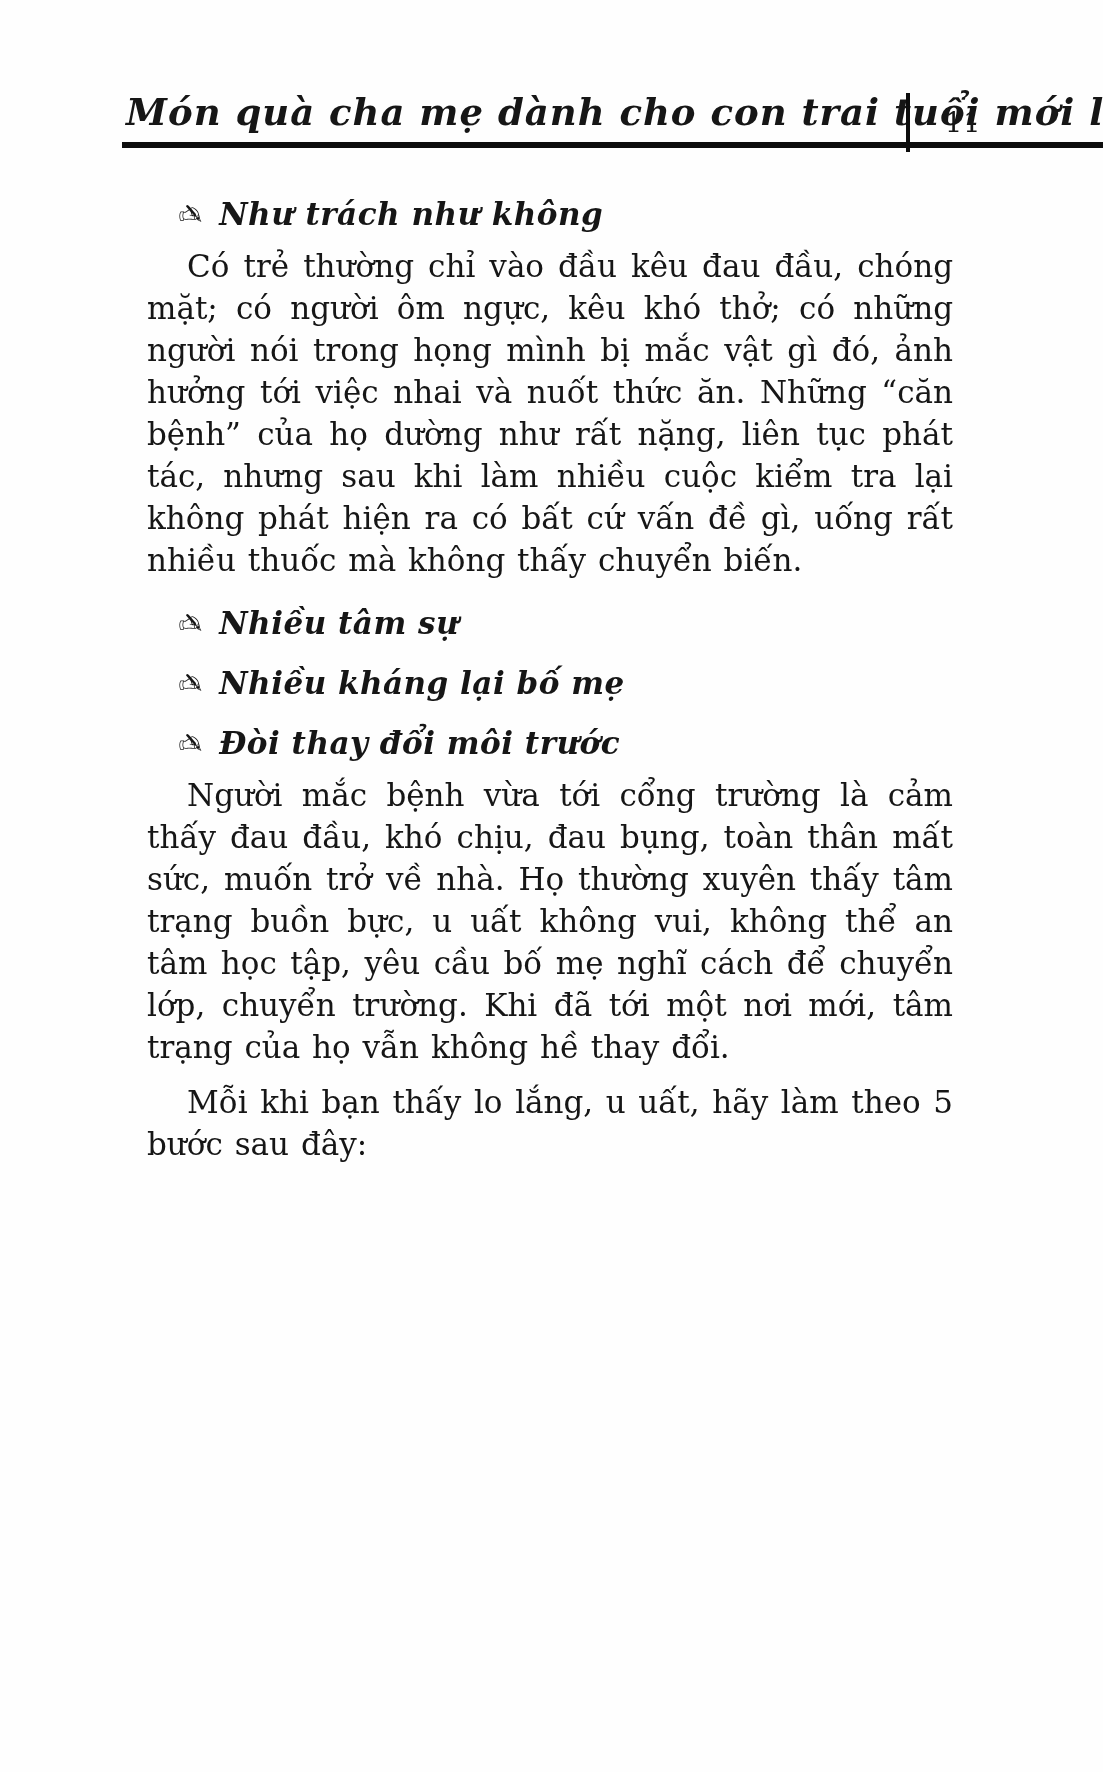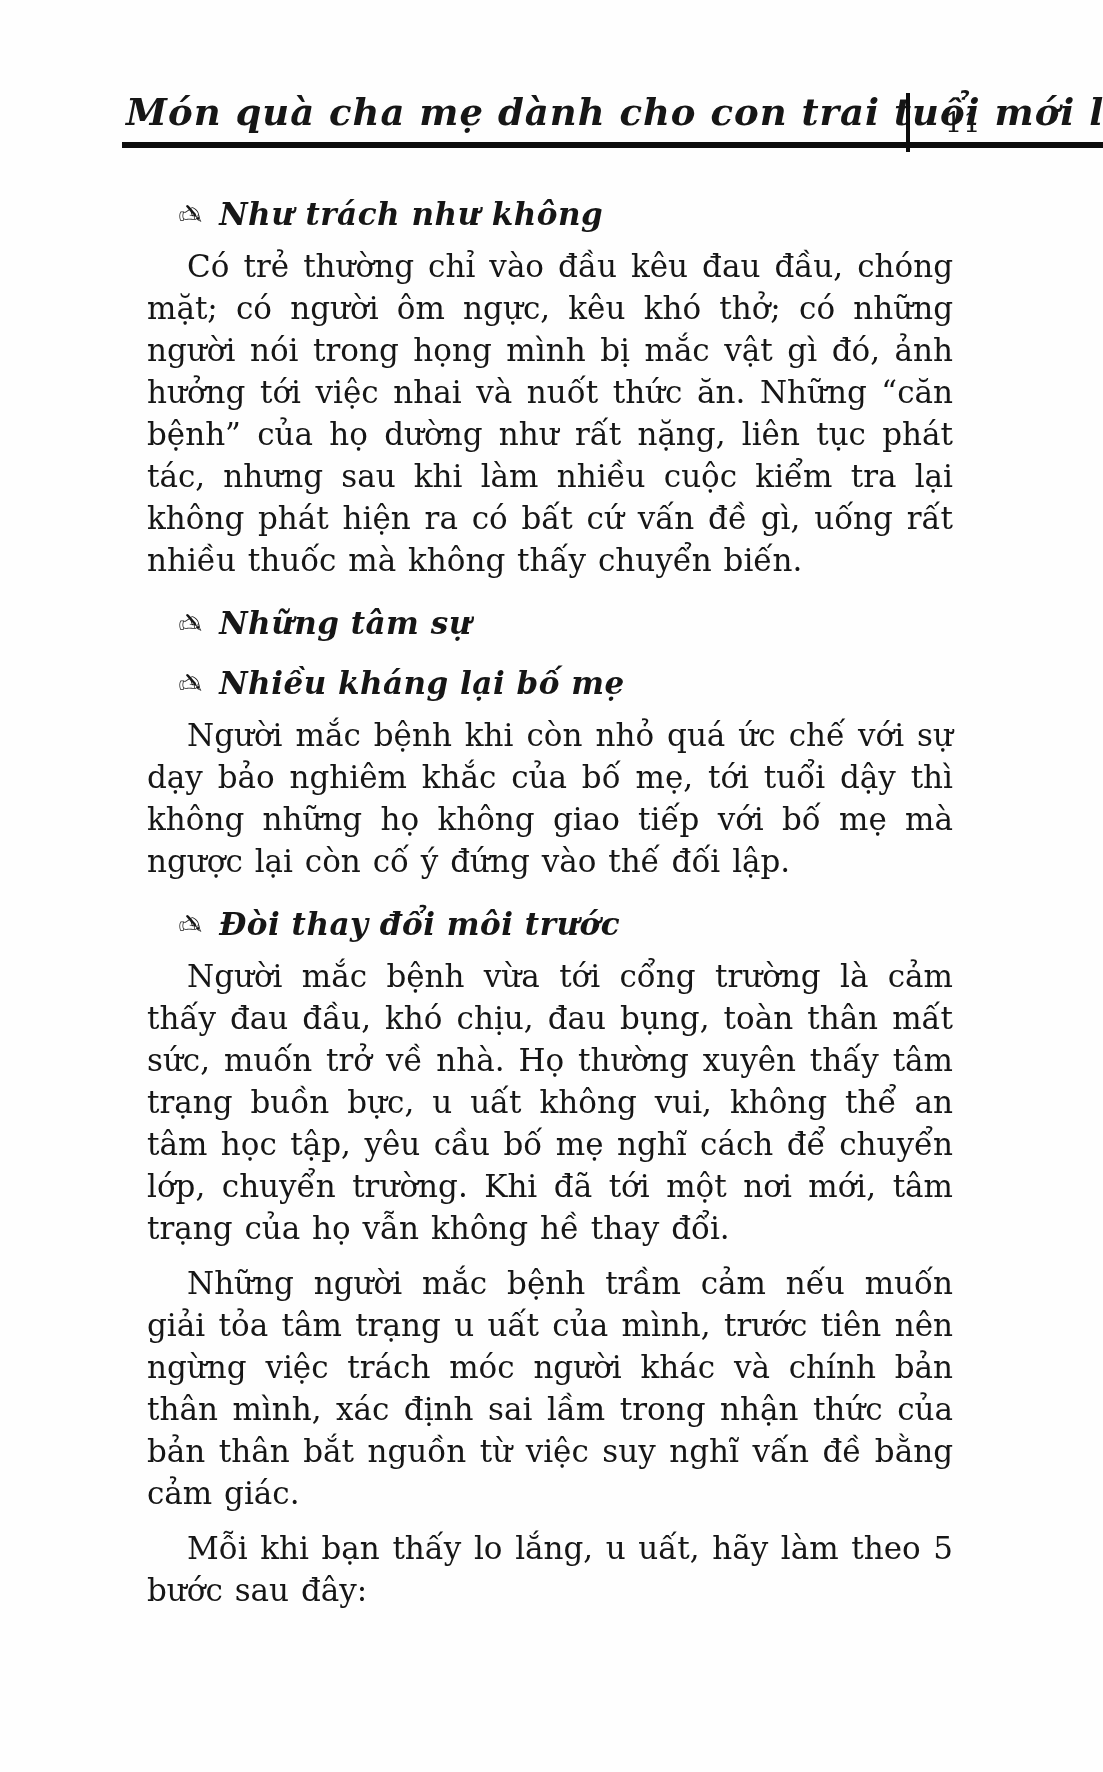--- a/index.html
+++ b/index.html
@@ -113,31 +113,29 @@
   <div class="body-col">
 
     <div class="section-heading">
       <span class="hand-icon">✍</span>
       <span>Như trách như không</span>
     </div>
     <p>Có trẻ thường chỉ vào đầu kêu đau đầu, chóng mặt; có người ôm ngực, kêu khó thở; có những người nói trong họng mình bị mắc vật gì đó, ảnh hưởng tới việc nhai và nuốt thức ăn. Những “căn bệnh” của họ dường như rất nặng, liên tục phát tác, nhưng sau khi làm nhiều cuộc kiểm tra lại không phát hiện ra có bất cứ vấn đề gì, uống rất nhiều thuốc mà không thấy chuyển biến.</p>
 
     <div class="section-heading">
       <span class="hand-icon">✍</span>
-      <span>Những tâm sự</span>
+      <span>Nhiều tâm sự</span>
     </div>
 
     <div class="section-heading">
       <span class="hand-icon">✍</span>
       <span>Nhiều kháng lại bố mẹ</span>
     </div>
-    <p>Người mắc bệnh khi còn nhỏ quá ức chế với sự dạy bảo nghiêm khắc của bố mẹ, tới tuổi dậy thì không những họ không giao tiếp với bố mẹ mà ngược lại còn cố ý đứng vào thế đối lập.</p>
 
     <div class="section-heading">
       <span class="hand-icon">✍</span>
       <span>Đòi thay đổi môi trước</span>
     </div>
     <p>Người mắc bệnh vừa tới cổng trường là cảm thấy đau đầu, khó chịu, đau bụng, toàn thân mất sức, muốn trở về nhà. Họ thường xuyên thấy tâm trạng buồn bực, u uất không vui, không thể an tâm học tập, yêu cầu bố mẹ nghĩ cách để chuyển lớp, chuyển trường. Khi đã tới một nơi mới, tâm trạng của họ vẫn không hề thay đổi.</p>
-    <p>Những người mắc bệnh trầm cảm nếu muốn giải tỏa tâm trạng u uất của mình, trước tiên nên ngừng việc trách móc người khác và chính bản thân mình, xác định sai lầm trong nhận thức của bản thân bắt nguồn từ việc suy nghĩ vấn đề bằng cảm giác.</p>
     <p>Mỗi khi bạn thấy lo lắng, u uất, hãy làm theo 5 bước sau đây:</p>
 
   </div>
 </div>
 
 </body></html>

